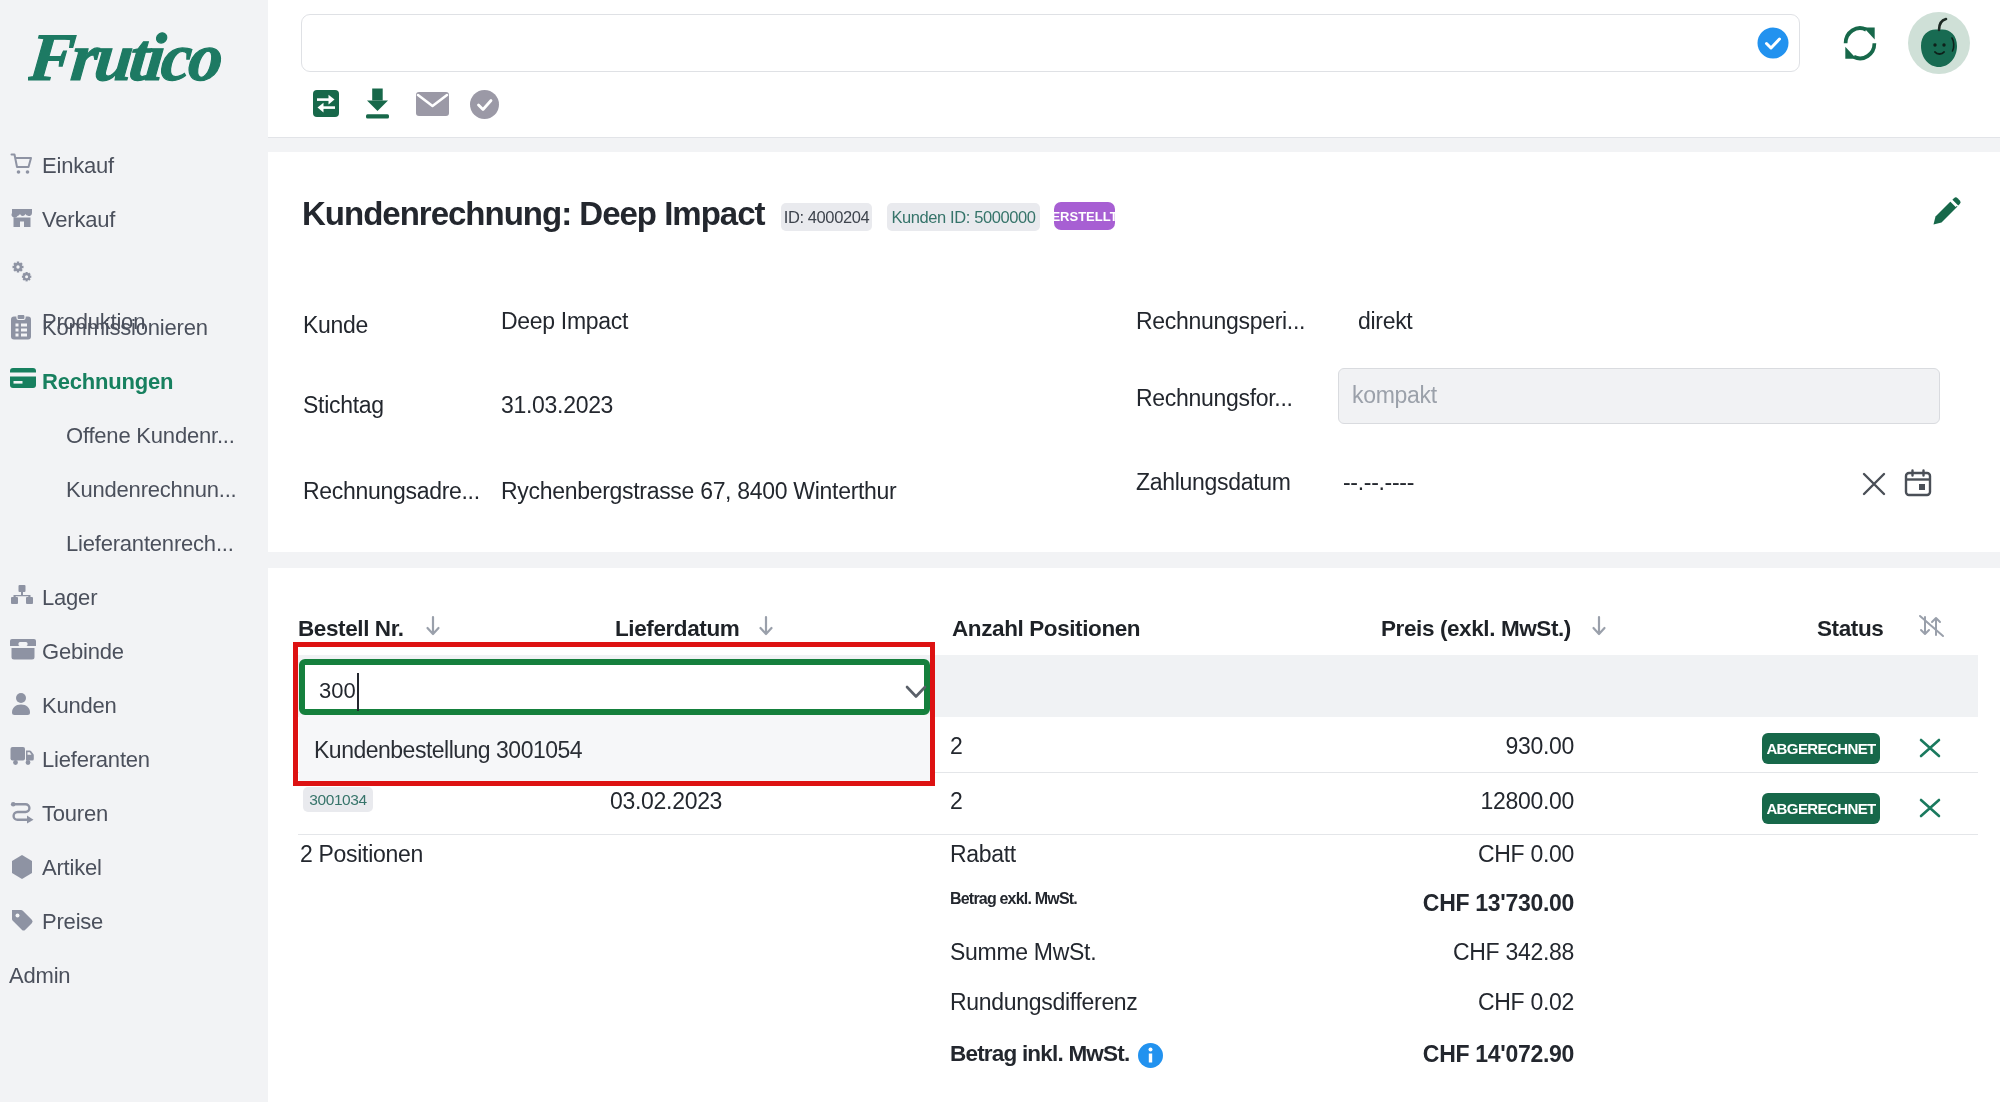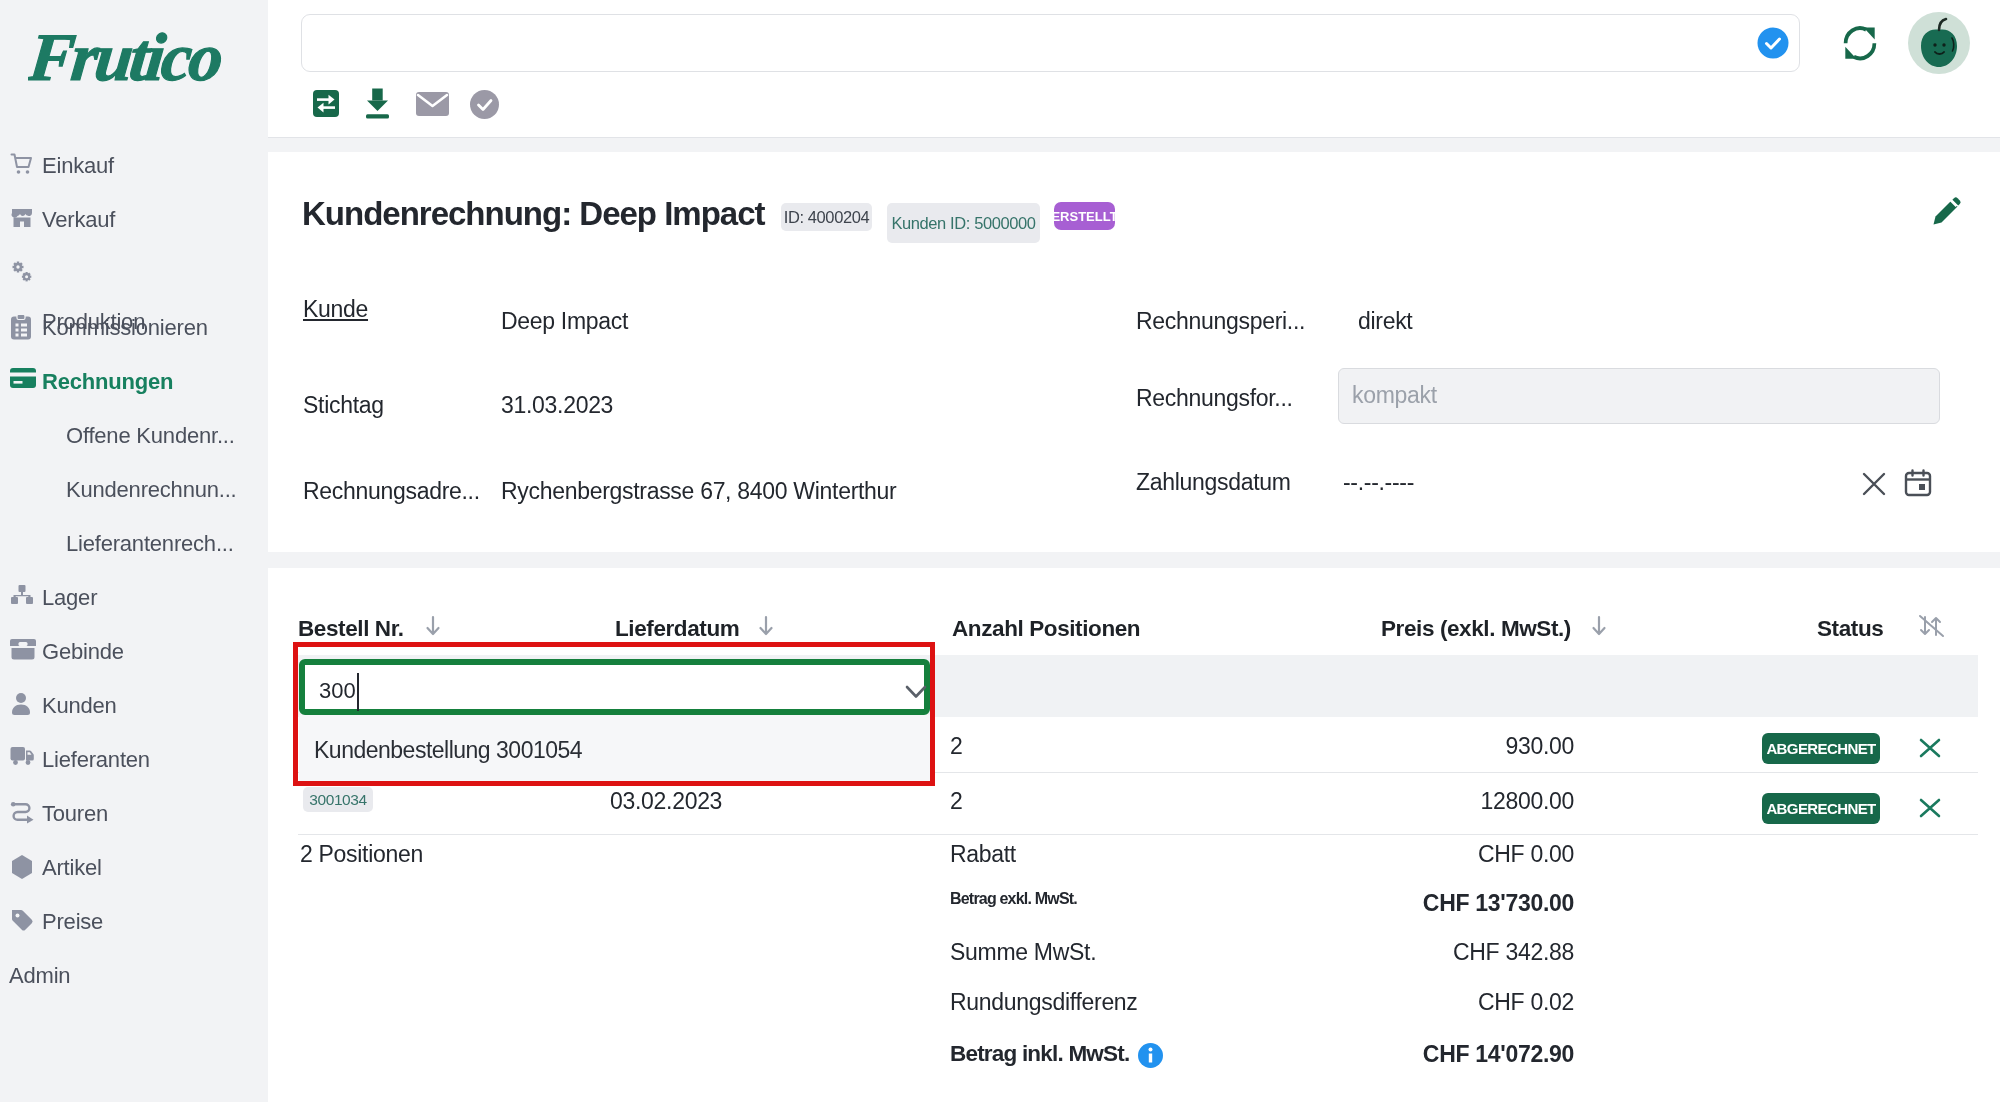--- a/index.html
+++ b/index.html
@@ -206,30 +206,30 @@
 </svg>
 <svg class="abs" style="left:470px; top:90px;" width="29" height="29" viewBox="0 0 29 29">
   <circle cx="14.5" cy="14.5" r="14.5" fill="#9b99a6"></circle>
   <path d="M8.5 15 L13 19.5 L21 10.5" stroke="#fff" stroke-width="2.8" fill="none" stroke-linecap="round" stroke-linejoin="round"></path>
 </svg>
 
 <div id="card2" class="card"></div>
 <div class="lbl bold" style="left:302px; top:195px; font-size:33px; letter-spacing:-1px;">Kundenrechnung: Deep Impact</div>
 
 <div class="badge" style="left:781px; top:203px; width:91px; height:28px; background:#e9eaee; color:#3e444d;">ID: 4000204</div>
-<div class="badge" style="left:887px; top:203px; width:153px; height:40px; background:#e9eaee; color:#36746a;">Kunden ID: 5000000</div>
+<div class="badge" style="left:887px; top:203px; width:153px; height:28px; background:#e9eaee; color:#36746a;">Kunden ID: 5000000</div>
 <div class="badge" style="left:1054px; top:202px; width:61px; height:28px; background:#a75fd3; color:#fff; font-weight:bold; letter-spacing:0; font-size:13px; border-radius:7px;">ERSTELLT</div>
 
 <svg class="abs" style="left:1931px; top:196px;" width="31" height="31" viewBox="0 0 31 31">
   <path d="M20.5 4.5 L26.5 10.5 L10.5 26.5 L2.5 28.5 L4.5 20.5 Z" fill="#17684a"></path>
   <path d="M22.5 2.7 a2.6 2.6 0 0 1 3.6 0 l2.2 2.2 a2.6 2.6 0 0 1 0 3.6 l-1.6 1.6 -5.8 -5.8 Z" fill="#17684a" transform="translate(0.5,-0.5)"></path>
   <rect x="18.2" y="6.2" width="8.5" height="2.2" fill="#fff" transform="rotate(45 22.5 7.3)"></rect>
 </svg>
 
-<div class="lbl" style="left:303px; top:296px;text-decoration:underline;">Kunde</div>
+<div class="lbl" style="left:303px; top:312px;">Kunde</div>
 <div class="lbl" style="left:501px; top:308px;">Deep Impact</div>
 <div class="lbl" style="left:303px; top:392px;">Stichtag</div>
 <div class="lbl" style="left:501px; top:392px;">31.03.2023</div>
 <div class="lbl" style="left:303px; top:478px;">Rechnungsadre...</div>
 <div class="lbl" style="left:501px; top:478px;">Rychenbergstrasse 67, 8400 Winterthur</div>
 
 <div class="lbl" style="left:1136px; top:308px;">Rechnungsperi...</div>
 <div class="lbl" style="left:1338px; top:308px;margin-left:20px;">direkt</div>
 <div class="lbl" style="left:1136px; top:385px;">Rechnungsfor...</div>
 <div class="abs" style="left:1338px; top:368px; width:602px; height:56px; background:#f1f2f4; border:1px solid #d9dbdf; border-radius:6px;">

